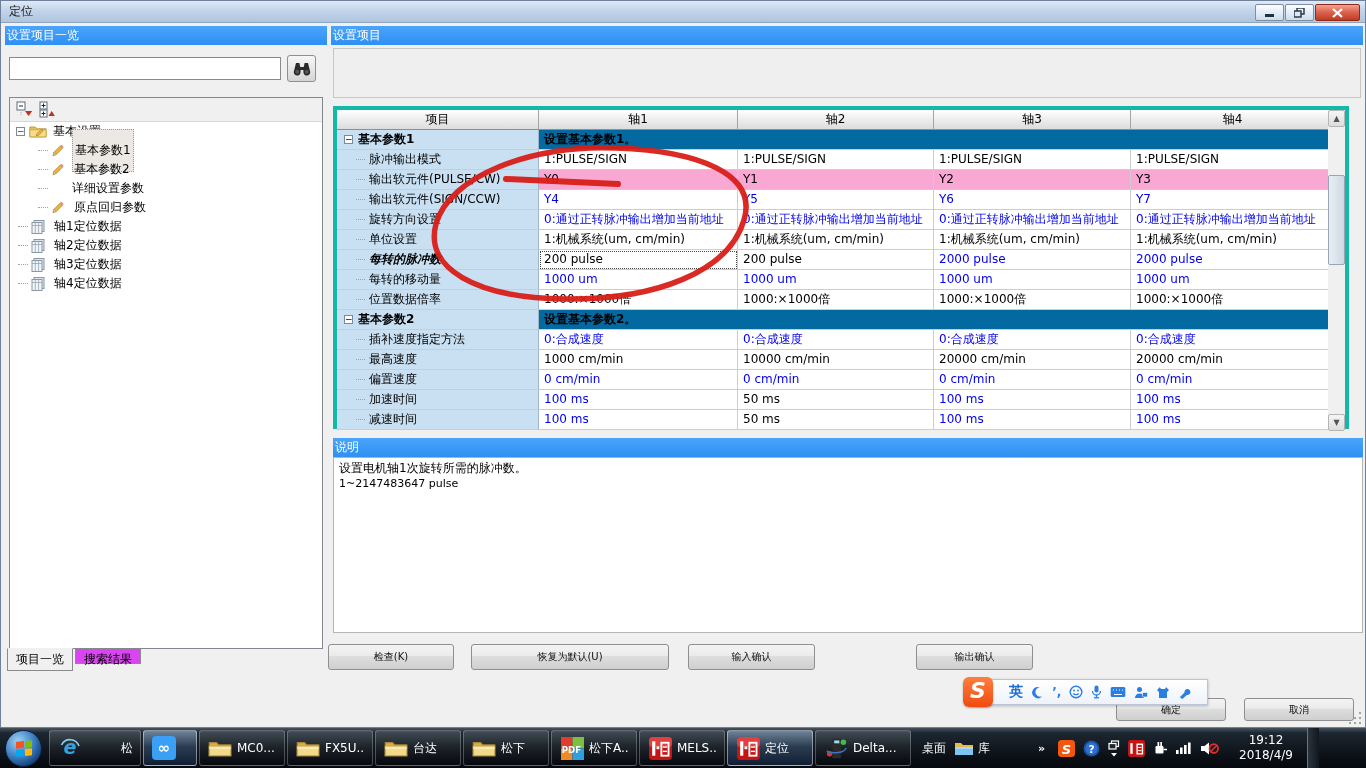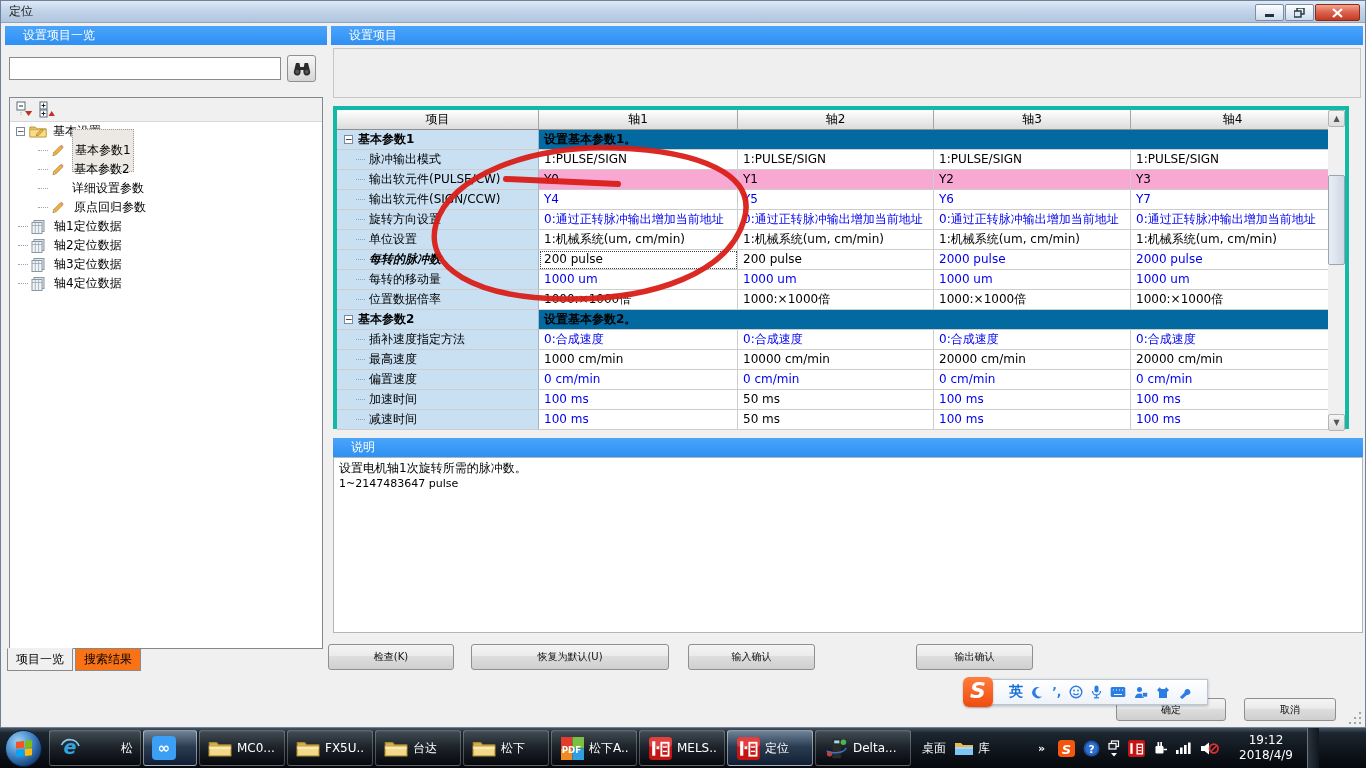--- a/index.html
+++ b/index.html
@@ -14,42 +14,42 @@
     background:linear-gradient(#dfeaf7,#c2d4e9 45%,#b0c5de); border-bottom:1px solid #8fa4bd;
     display:flex; align-items:center; }
   #titlebar .t { margin-left:8px; color:#1a1a1a; }
   .capbtns { position:absolute; right:5px; top:3px; display:flex; gap:1px; }
   .capbtn { width:29px; height:17px; border:1px solid #7e8ea2; border-radius:2px;
     background:linear-gradient(#fdfeff,#e7eef7 45%,#cfdcec); display:flex; align-items:center; justify-content:center; }
   .capbtn.close { width:45px; background:linear-gradient(#f2a490,#dd6652 45%,#c03a22); border-color:#8e2a1a; }
 
   
   .bluebar { position:absolute; height:19px; background:linear-gradient(#4aa4fb,#2e90f2);
-    color:#fff; line-height:19px; padding-left:18px; }
+    color:#fff; line-height:19px; padding-left:2px; }
 
   
   #searchbox { position:absolute; left:8px; top:56px; width:272px; height:23px;
     border:1px solid #8a8a8a; background:#fff; padding:0 4px; font-size:12px; }
   #searchbtn { position:absolute; left:286px; top:54px; width:29px; height:27px;
     border:1px solid #8e8f8f; border-radius:3px; background:linear-gradient(#f6f6f6,#e9e9e9 45%,#d5d5d5);
     display:flex; align-items:center; justify-content:center; }
   #treebox { position:absolute; left:8px; top:96px; width:314px; height:552px;
     background:#fff; border:1px solid #828790; }
   #treetools { height:24px; background:#f0f0f0; border-bottom:1px solid #d8d8d8;
     display:flex; align-items:center; gap:6px; padding-left:6px; }
   .titem { height:19px; display:flex; align-items:center; white-space:nowrap; cursor:default; }
   .titem .tog { width:9px; height:9px; border:1px solid #7c8aa0; background:#fff; margin:0 4px 0 6px;
     font-size:9px; line-height:7px; text-align:center; color:#333; flex:none; }
   .titem .stub { width:10px; border-top:1px dotted #9aa6b2; margin-right:2px; flex:none; }
   .titem .ic { width:18px; height:15px; margin-right:4px; flex:none; position:relative; }
   .titem .lb { padding:12px 2px; }
   .titem.sel .lb { background:#ece9e4; border:1px dotted #9a9a9a; }
   #tabs { position:absolute; left:6px; top:648px; display:flex; }
-  .tab { height:22px; padding:2px 8px 0; border:1px solid #8a8a8a; border-top:none;
-    background:#f97316; margin-right:2px; }
+  .tab { height:15px; padding:2px 8px 0; border:1px solid #8a8a8a; border-top:none;
+    background:#d946ef; margin-right:2px; }
   .tab.active { background:#f0f0f0; height:23px; border-top:1px solid #f0f0f0; margin-top:-1px; }
 
   
   #emptypanel { position:absolute; left:332px; top:47px; width:1028px; height:50px;
     background:#efefef; border:1px solid #c6c6c6; }
   #tablewrap { position:absolute; left:332px; top:105px; width:1016px; height:323px;
     background:#fff; border:4px solid #14b8a6; }
   #grid { position:absolute; left:0; top:0; width:998px; display:grid;
     grid-template-columns:202px 199px 196px 197px 204px; grid-auto-rows:20px; }
   .hc { background:linear-gradient(#ffffff,#eaeaea 60%,#dcdcdc); border-right:1px solid #a5a5a5;
@@ -424,21 +424,21 @@
       <div>设置电机轴1次旋转所需的脉冲数。</div>
       <div style="font-size:11px;">1~2147483647 pulse</div>
     </div>
 
     <div class="w7btn" style="left:327px;top:643px;width:126px;">检查(K)</div>
     <div class="w7btn" style="left:470px;top:643px;width:198px;">恢复为默认(U)</div>
     <div class="w7btn" style="left:687px;top:643px;width:127px;">输入确认</div>
     <div class="w7btn" style="left:915px;top:643px;width:117px;">输出确认</div>
 
     <div class="w7btn small" style="left:1115px;top:697px;width:110px;">确定</div>
-    <div class="w7btn small" style="left:1243px;top:697px;width:92px;">取消</div>
+    <div class="w7btn small" style="left:1243px;top:697px;width:110px;">取消</div>
 
     <div id="grip"></div>
 
     <svg class="anno" width="1016" height="323">
       <path d="M283 42 C 200 38 116 70 103 118 C 91 162 142 192 232 193 C 322 194 396 166 411 114 C 425 68 366 45 283 42" fill="none" stroke="#d91e18" stroke-width="5.5" stroke-linecap="round" opacity="0.95"></path>
       <path d="M173 73 L 285 78" stroke="#d91e18" stroke-width="6" stroke-linecap="round" opacity="0.95"></path>
     </svg>
 
     <div id="imebar">
       <div id="imelogo">S</div>

